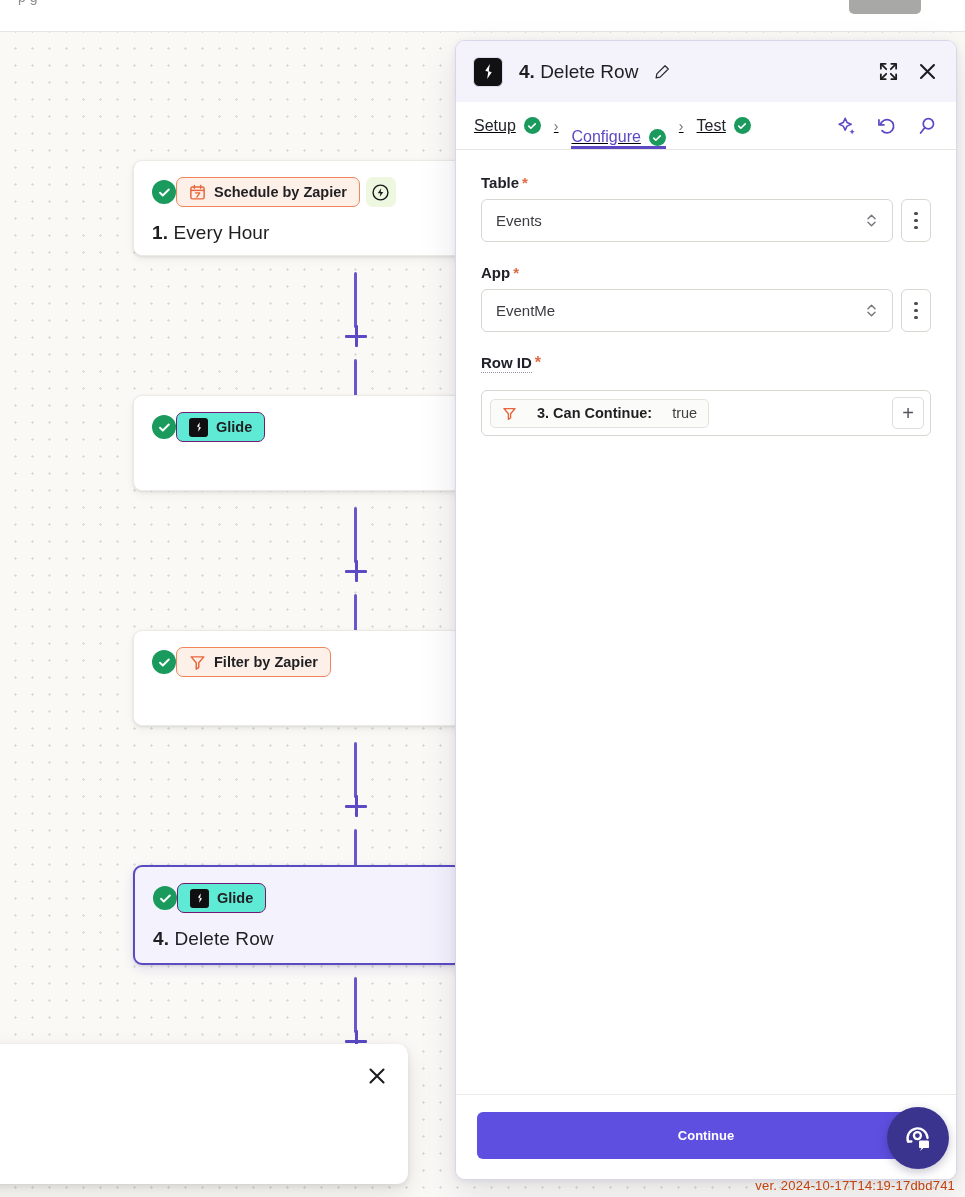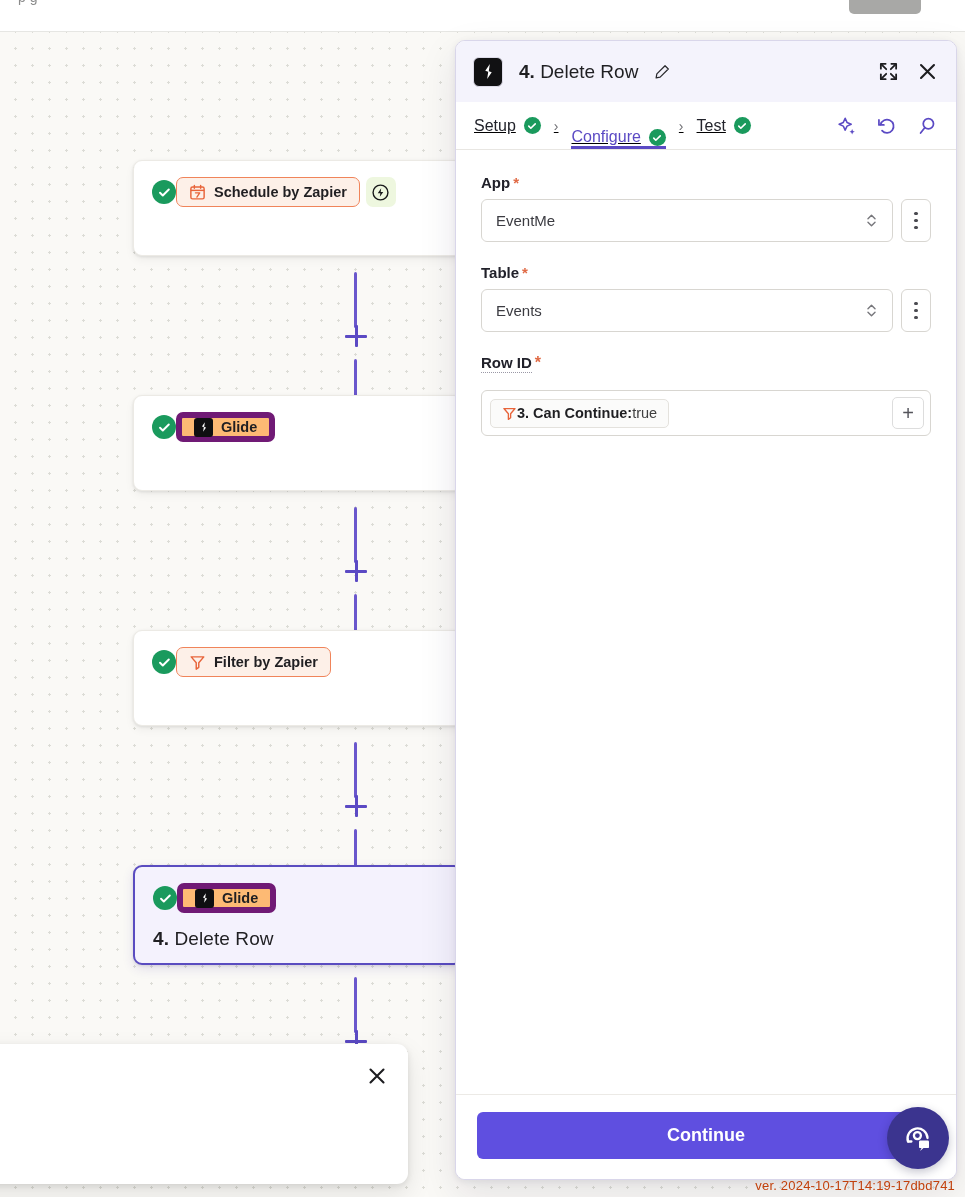--- a/index.html
+++ b/index.html
@@ -56,21 +56,21 @@
   .check {
     width: 24px; height: 24px; border-radius: 50%;
     background: #1a9a5d; flex: 0 0 auto;
     display: flex; align-items: center; justify-content: center;
   }
   .check svg { width: 13px; height: 13px; display: block; }
   .chip {
     display: inline-flex; align-items: center; gap: 8px;
     height: 30px; padding: 0 12px; border-radius: 7px;
     font-size: 14.5px; font-weight: 600; color: #1f1f22;
-    background: #fdba74; border: 6px solid #701a75;
+    background: #5eead4; border: 1px solid #701a75;
   }
   .chip.zapier {
     background: #fdf0e8; border: 1px solid #f0845a; color: #201f22;
   }
   .chip .gl {
     width: 19px; height: 19px; border-radius: 3px; background: #0f0f11;
     display: inline-flex; align-items: center; justify-content: center;
     flex: 0 0 auto;
   }
   .chip .gl svg { width: 12px; height: 12px; display: block; }
@@ -190,41 +190,41 @@
     background: #fff; display: flex; flex-direction: column; align-items: center;
     justify-content: center; gap: 3.5px; cursor: pointer;
   }
   .kebab i { width: 3.5px; height: 3.5px; border-radius: 50%; background: #4a4a50; display: block; }
 
   .tokenbox {
     height: 46px; border: 1px solid #d8d6d1; border-radius: 6px; background: #fff;
     display: flex; align-items: center; padding: 0 6px 0 8px; gap: 6px;
   }
   .token {
-    display: inline-flex; align-items: center; gap: 0;
+    display: inline-flex; align-items: center; gap: 20px;
     height: 29px; padding: 0 11px; border-radius: 5px;
     background: #fbfbfa; border: 1px solid #e4e2dd;
     font-size: 14.5px; color: #1f1f22;
   }
   .token .zicon { width: 15px; height: 15px; display: block; flex: 0 0 auto; }
   .token b { font-weight: 700; }
   .token .tval { color: #404040; }
   .addbtn {
     margin-left: auto; width: 32px; height: 32px; border: 1px solid #ddd; border-radius: 5px;
     background: #fff; display: flex; align-items: center; justify-content: center;
     font-size: 20px; color: #54545b; cursor: pointer; line-height: 1;
   }
 
   .panel-foot {
     flex: 0 0 auto; border-top: 1px solid #eceae6; background: #fff;
     padding: 17px 21px 20px 21px;
   }
   .continue {
     width: 100%; height: 47px; border: none; border-radius: 6px;
-    background: #5f4fe0; color: #fff; font-size: 18px; font-weight: 700;
+    background: #5f4fe0; color: #fff; font-size: 13px; font-weight: 700;
     font-family: "Liberation Sans", sans-serif; cursor: pointer;
   }
 
   
   .chatbtn {
     position: absolute; right: 16px; bottom: 28px;
     width: 62px; height: 62px; border-radius: 50%;
     background: #3b348f; display: flex; align-items: center; justify-content: center;
     box-shadow: 0 3px 10px rgba(20,20,60,.25); cursor: pointer;
   }
@@ -262,20 +262,24 @@
             <path d="M7.6 10.4h5l-3.3 5" fill="none" stroke="#e8643a" stroke-width="1.6" stroke-linecap="round" stroke-linejoin="round"></path>
           </svg>
           <span>Schedule by Zapier</span>
         </span>
         <span class="badge-bolt">
           <svg viewBox="0 0 22 22">
             <circle cx="11" cy="11" r="8.6" fill="none" stroke="#17181a" stroke-width="1.6"></circle>
             <path d="M11.8 6.2l-4 5.6h3l-0.6 4.2 4-5.7h-3z" fill="#17181a"></path>
           </svg>
         </span>
+      </div>
+      <div class="node-title">
+        <b>1.</b>
+        <span>Every Hour</span>
       </div>
     </div>
 
     <div class="conn" style="left:354px; top:240px; height:56px;"></div>
     <div class="plus" style="left:345px; top:293px;"></div>
     <div class="conn" style="left:354px; top:327px; height:56px;"></div>
 
     <div class="node" style="left:133px; top:363px; width:330px; height:96px;">
       <div class="node-head">
         <span class="check">
@@ -431,20 +435,39 @@
         <span class="ic">
           <svg viewBox="0 0 24 24">
             <circle cx="13.5" cy="9.6" r="5.6" fill="none" stroke="#5b4ac4" stroke-width="1.9"></circle>
             <path d="M9.3 14.1L5 19.6" stroke="#5b4ac4" stroke-width="1.9" stroke-linecap="round"></path>
           </svg>
         </span>
       </div>
     </div>
 
     <div class="panel-body">
+
+      <div class="field">
+        <label class="flabel"><span>Table</span><span class="req">*</span></label>
+        <div class="field-row">
+          <div class="select">
+            <span class="val">Events</span>
+            <span class="caret">
+              <svg viewBox="0 0 14 18">
+                  <path d="M3.2 7.2L7 3.3l3.8 3.9M3.2 10.8L7 14.7l3.8-3.9" fill="none" stroke="#4a4a50" stroke-width="1.5" stroke-linecap="round" stroke-linejoin="round"></path>
+                </svg>
+            </span>
+          </div>
+          <div class="kebab">
+              <i></i>
+              <i></i>
+              <i></i>
+            </div>
+        </div>
+      </div>
 
       <div class="field">
         <label class="flabel"><span>App</span><span class="req">*</span></label>
         <div class="field-row">
           <div class="select">
             <span class="val">EventMe</span>
             <span class="caret">
               <svg viewBox="0 0 14 18">
                   <path d="M3.2 7.2L7 3.3l3.8 3.9M3.2 10.8L7 14.7l3.8-3.9" fill="none" stroke="#4a4a50" stroke-width="1.5" stroke-linecap="round" stroke-linejoin="round"></path>
                 </svg>
@@ -452,39 +475,20 @@
           </div>
           <div class="kebab">
               <i></i>
               <i></i>
               <i></i>
             </div>
         </div>
       </div>
 
       <div class="field">
-        <label class="flabel"><span>Table</span><span class="req">*</span></label>
-        <div class="field-row">
-          <div class="select">
-            <span class="val">Events</span>
-            <span class="caret">
-              <svg viewBox="0 0 14 18">
-                  <path d="M3.2 7.2L7 3.3l3.8 3.9M3.2 10.8L7 14.7l3.8-3.9" fill="none" stroke="#4a4a50" stroke-width="1.5" stroke-linecap="round" stroke-linejoin="round"></path>
-                </svg>
-            </span>
-          </div>
-          <div class="kebab">
-              <i></i>
-              <i></i>
-              <i></i>
-            </div>
-        </div>
-      </div>
-
-      <div class="field">
         <label class="flabel dotted"><span>Row ID</span></label><span class="req">*</span>
         <div class="tokenbox" style="margin-top:9px;">
           <span class="token">
             <svg class="zicon" viewBox="0 0 20 20">
               <path d="M2.6 3.4h14.8l-5.9 6.9v5.4l-3 2.1v-7.5z" fill="none" stroke="#e8643a" stroke-width="1.8" stroke-linejoin="round"></path>
             </svg>
             <b>3. Can Continue:</b>
             <span class="tval">true</span>
           </span>
           <span class="addbtn">+</span>

